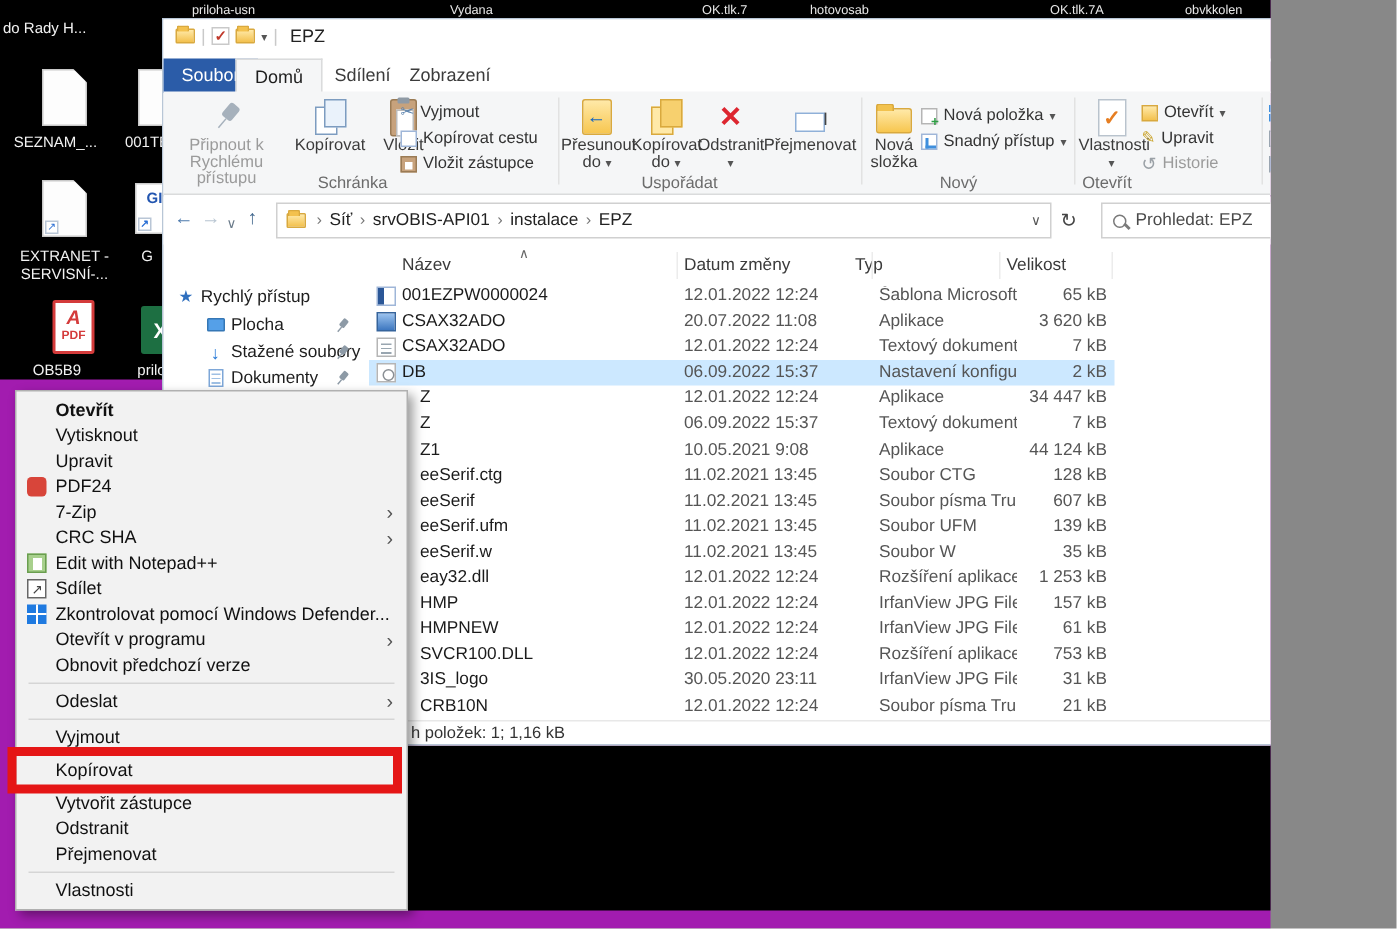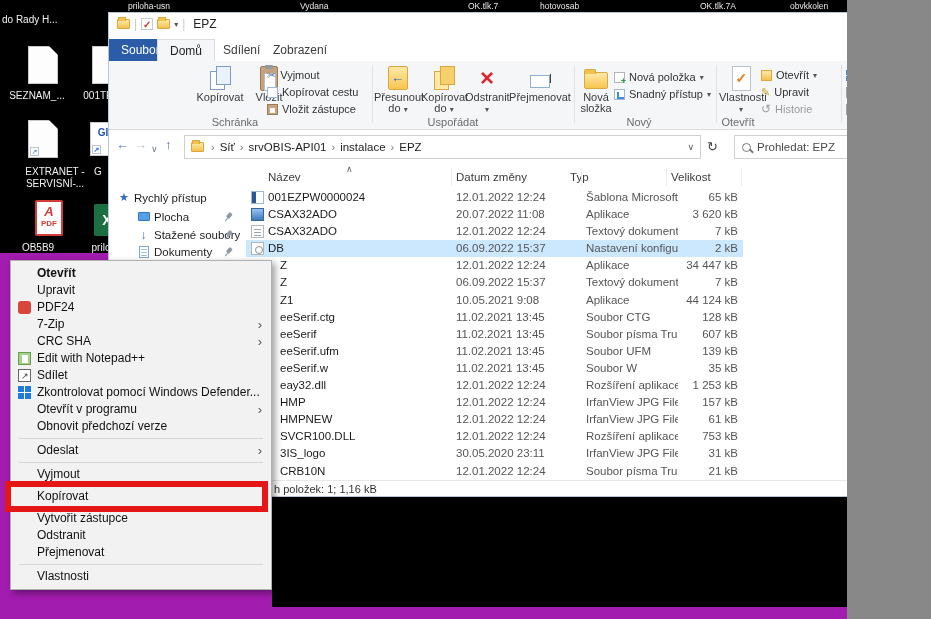--- a/index.html
+++ b/index.html
@@ -185,21 +185,21 @@
   <div class="left-strip">
     <div class="dlabel" style="left:2px;top:14px;text-align:left">do Rady H...</div>
     <div class="ddoc" style="left:28px;top:46px"></div>
     <div class="ddoc" style="left:92px;top:46px"></div>
     <div class="dlabel" style="left:2px;top:90px">SEZNAM_...</div>
     <div class="dlabel" style="left:78px;top:90px;width:40px">001TE</div>
     <div class="ddoc" style="left:28px;top:120px">
         <span class="scarrow">↗</span>
       </div>
     <div class="dgi" style="left:90px;top:122px"><span>GI</span><span class="scarrow">↗</span></div>
-    <div class="dlabel" style="left:20px;top:166px"><span>EXTRANET -</span><br><span>SERVISNÍ-...</span></div>
+    <div class="dlabel" style="left:8px;top:166px"><span>EXTRANET -</span><br><span>SERVISNÍ-...</span></div>
     <div class="dlabel" style="left:88px;top:166px;width:20px">G</div>
     <div class="dpdf" style="left:35px;top:200px">
       <span class="plogo">A</span>
       <span class="ptxt">PDF</span>
     </div>
     <div class="dxls" style="left:94px;top:204px">X</div>
     <div class="dlabel" style="left:10px;top:242px;width:56px">OB5B9</div>
     <div class="dlabel" style="left:86px;top:242px;width:30px">prilo</div>
   </div>
 
@@ -223,20 +223,27 @@
 
     <div class="tabrow">
       <div class="tab tab-file">Soubor</div>
       <div class="tab tab-home">Domů</div>
       <div class="tab tab-share">Sdílení</div>
       <div class="tab tab-view">Zobrazení</div>
     </div>
 
     <div class="ribbon">
 
+      <div class="bigbtn" style="left:4px;width:76px">
+        <div class="bicon">
+            <span class="ic-pinbig"></span>
+          </div>
+        <div class="l1 gray">Připnout k</div>
+        <div class="l2 gray">Rychlému přístupu</div>
+      </div>
       <div class="bigbtn" style="left:82px;width:58px">
         <div class="bicon">
             <span class="ic-copy"></span>
           </div>
         <div class="l1">Kopírovat</div>
       </div>
       <div class="bigbtn" style="left:140px;width:40px">
         <div class="bicon">
             <span class="ic-paste"></span>
           </div>
@@ -528,20 +535,21 @@
   </div>
       </div>
 
     <div class="statusbar">
       <span class="stext">h položek: 1; 1,16 kB</span>
     </div>
   </div>
 
   <div class="menu" id="menu-items">
       <div class="mi mb"><span class="mtxt">Otevřít</span></div>
+      <div class="mi"><span class="mtxt">Vytisknout</span></div>
       <div class="mi"><span class="mtxt">Upravit</span></div>
       <div class="mi"><span class="mic pdf24-icon"></span><span class="mtxt">PDF24</span></div>
       <div class="mi"><span class="mtxt">7-Zip</span><span class="aro">›</span></div>
       <div class="mi"><span class="mtxt">CRC SHA</span><span class="aro">›</span></div>
       <div class="mi"><span class="mic notepadpp-icon"></span><span class="mtxt">Edit with Notepad++</span></div>
       <div class="mi"><span class="mic share-icon"></span><span class="mtxt">Sdílet</span></div>
       <div class="mi"><span class="mic defender-icon"></span><span class="mtxt">Zkontrolovat pomocí Windows Defender...</span></div>
       <div class="mi"><span class="mtxt">Otevřít v programu</span><span class="aro">›</span></div>
       <div class="mi"><span class="mtxt">Obnovit předchozí verze</span></div>
       <div class="msep"></div>

